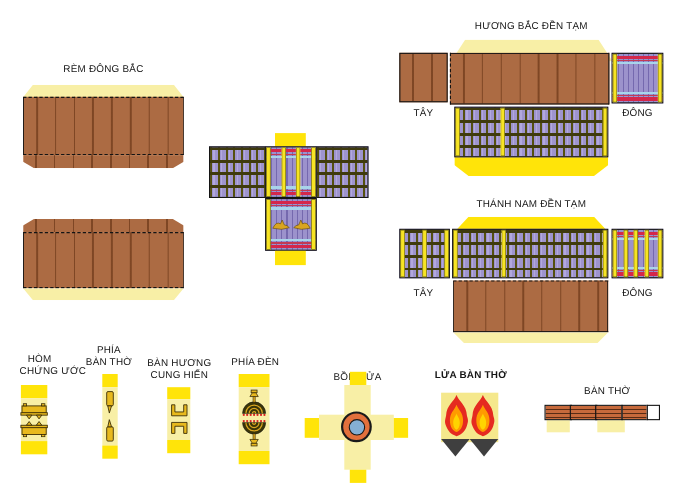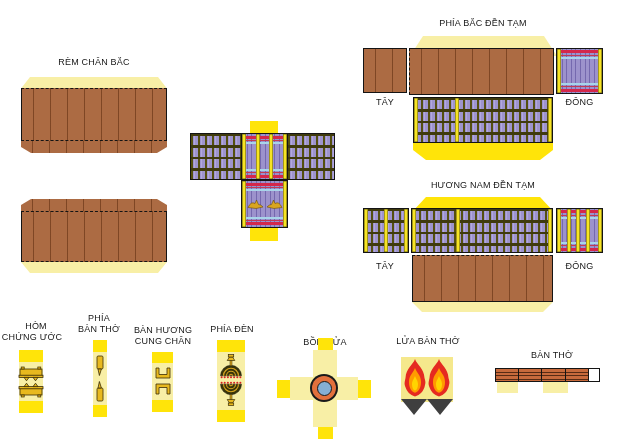--- a/index.html
+++ b/index.html
@@ -29,21 +29,21 @@
     background:linear-gradient(180deg,rgba(0,0,0,0) 0 1.5px,#D4274B 1.5px 4.5px,rgba(0,0,0,0) 4.5px 5.6px,#C23A55 5.6px 6.6px,rgba(0,0,0,0) 6.6px 7.6px,#A8D4EA 7.6px 9.6px,rgba(0,0,0,0) 9.6px 11px);}
   .ybar{position:absolute;top:0;bottom:0;width:4px;background:#F7E424;box-shadow:inset 0 0 0 .6px #6B6414;}
   .tri{position:absolute;width:0;height:0;border-left:13px solid transparent;border-right:13px solid transparent;border-top:16px solid #3F3F3F;}
   svg{display:block;}
 </style>
 </head>
 <body>
 
 <div id="sheet">
 
-  <div class="lbl" style="left:20px;top:57px;width:148px;">RÈM CHÂN BẮC</div>
+  <div class="lbl" style="left:20px;top:57px;width:148px;">RÈM ĐÔNG BẮC</div>
   <div class="abs pale" style="left:21px;top:77px;width:146px;height:11.5px;clip-path:polygon(9px 0,calc(100% - 9px) 0,100% 100%,0 100%);"></div>
   <div class="abs brown bordered dashTB" style="left:21px;top:88px;width:146px;height:53px;"></div>
   <div class="abs brown" style="left:21px;top:141px;width:146px;height:12px;clip-path:polygon(0 0,100% 0,100% 50%,calc(100% - 10px) 100%,10px 100%,0 50%);"></div>
 
   <div class="abs brown" style="left:21px;top:199px;width:146px;height:12px;clip-path:polygon(10px 0,calc(100% - 10px) 0,100% 50%,100% 100%,0 100%,0 50%);"></div>
   <div class="abs brown bordered dashTB" style="left:21px;top:211px;width:146px;height:51px;"></div>
   <div class="abs pale" style="left:21px;top:262px;width:146px;height:11px;clip-path:polygon(0 0,100% 0,calc(100% - 9px) 100%,9px 100%);"></div>
 
   <div class="abs bright" style="left:250px;top:121px;width:28px;height:13px;"></div>
   <div class="abs boards bordered" style="left:190px;top:133px;width:52px;height:47px;"></div>
@@ -67,40 +67,40 @@
         </svg>
     </div>
     <div class="abs" style="left:24px;top:17px;transform:scaleX(-1);">
       <svg width="17" height="12" viewBox="0 0 17 12">
           <path d="M1 9.5 Q4 3 8 5.5 L9.5 2 L11.5 6.5 Q14 6.5 16 9 L9 10.5 Z" fill="#D9A520" stroke="#6B4E0A" stroke-width="0.6"></path>
         </svg>
     </div>
   </div>
   <div class="abs bright" style="left:250px;top:228px;width:28px;height:13px;"></div>
 
-  <div class="lbl" style="left:393px;top:18px;width:180px;">PHÍA BẮC ĐỀN TẠM</div>
+  <div class="lbl" style="left:393px;top:18px;width:180px;">HƯƠNG BẮC ĐỀN TẠM</div>
   <div class="abs pale" style="left:410px;top:36px;width:147px;height:20px;clip-path:polygon(13px 0,calc(100% - 13px) 0,100% 100%,0 100%);"></div>
   <div class="abs brown bordered" style="left:363px;top:48px;width:44px;height:45px;"></div>
   <div class="abs brown bordered dashL" style="left:409px;top:48px;width:145px;height:47px;"></div>
   <div class="abs pcloth bordered" style="left:556px;top:48px;width:47px;height:46px;">
     <div class="bands-top"></div>
     <div class="bands-bot"></div>
     <div class="ybar" style="left:0;"></div>
     <div class="ybar" style="right:0;"></div>
   </div>
   <div class="lbl" style="left:363px;top:97px;width:44px;">TÂY</div>
   <div class="lbl" style="left:556px;top:97px;width:47px;">ĐÔNG</div>
   <div class="abs bright" style="left:413px;top:142px;width:140px;height:18px;clip-path:polygon(0 0,100% 0,100% 45%,calc(100% - 13px) 100%,13px 100%,0 45%);"></div>
   <div class="abs boards bordered" style="left:413px;top:97px;width:140px;height:46px;">
     <div class="ybar" style="left:0;"></div>
     <div class="ybar" style="left:41px;"></div>
     <div class="ybar" style="right:0;"></div>
   </div>
 
-  <div class="lbl" style="left:393px;top:180px;width:180px;">HƯƠNG NAM ĐỀN TẠM</div>
+  <div class="lbl" style="left:393px;top:180px;width:180px;">THÁNH NAM ĐỀN TẠM</div>
   <div class="abs bright" style="left:413px;top:197px;width:140px;height:14px;clip-path:polygon(13px 0,calc(100% - 13px) 0,100% 100%,0 100%);"></div>
   <div class="abs boards bordered" style="left:363px;top:208px;width:46px;height:45px;">
     <div class="ybar" style="left:0;"></div>
     <div class="ybar" style="left:20px;"></div>
     <div class="ybar" style="right:0;"></div>
   </div>
   <div class="abs boards bordered" style="left:411px;top:208px;width:142px;height:45px;">
     <div class="ybar" style="left:0;"></div>
     <div class="ybar" style="left:44px;"></div>
     <div class="ybar" style="right:0;"></div>
@@ -113,21 +113,21 @@
     <div class="ybar" style="left:19px;"></div>
     <div class="ybar" style="left:29px;"></div>
     <div class="ybar" style="right:0;"></div>
   </div>
   <div class="lbl" style="left:363px;top:261px;width:44px;">TÂY</div>
   <div class="lbl" style="left:556px;top:261px;width:47px;">ĐÔNG</div>
   <div class="abs brown bordered dashT" style="left:412px;top:255px;width:141px;height:47px;"></div>
   <div class="abs pale" style="left:412px;top:302px;width:141px;height:10px;clip-path:polygon(0 0,100% 0,calc(100% - 10px) 100%,10px 100%);"></div>
 
   <div class="lbl" style="left:4px;top:321px;width:64px;">HÒM</div>
-  <div class="lbl" style="left:0;top:332px;width:64px;">CHỨNG ƯỚC</div>
+  <div class="lbl" style="left:16px;top:332px;width:64px;">CHỨNG ƯỚC</div>
   <div class="abs bright" style="left:19px;top:350px;width:24px;height:12px;"></div>
   <div class="abs pale" style="left:19px;top:362px;width:24px;height:39px;"></div>
   <div class="abs bright" style="left:19px;top:401px;width:24px;height:12px;"></div>
   <div class="abs" style="left:18px;top:366px;transform:scaleY(-1);">
     <svg width="26" height="16" viewBox="0 0 26 16">
       <rect x="2" y="6.5" width="22" height="6.5" fill="#E8B91E" stroke="#3A2C05" stroke-width="0.8"></rect>
       <rect x="1" y="4.6" width="24" height="2.2" fill="#E8B91E" stroke="#3A2C05" stroke-width="0.8"></rect>
       <path d="M6 4.6 L8.5 1.2 L11 4.6 Z" fill="#E8B91E" stroke="#3A2C05" stroke-width="0.8"></path>
       <path d="M15 4.6 L17.5 1.2 L20 4.6 Z" fill="#E8B91E" stroke="#3A2C05" stroke-width="0.8"></path>
       <rect x="3.2" y="13" width="3" height="2" fill="#E8B91E" stroke="#3A2C05" stroke-width="0.7"></rect>
@@ -157,21 +157,21 @@
     </svg>
   </div>
   <div class="abs" style="left:95px;top:380px;transform:scaleY(-1);">
     <svg width="10" height="22" viewBox="0 0 10 22">
       <rect x="2" y="1" width="6" height="13" rx="1.2" fill="#E8B91E" stroke="#3A2C05" stroke-width="0.8"></rect>
       <path d="M3 14 L4.4 20.5 L6.4 14 Z" fill="#E8B91E" stroke="#3A2C05" stroke-width="0.8"></path>
     </svg>
   </div>
 
   <div class="lbl" style="left:131px;top:325px;width:64px;">BÀN HƯƠNG</div>
-  <div class="lbl" style="left:131px;top:336px;width:64px;">CUNG CHÂN</div>
+  <div class="lbl" style="left:131px;top:336px;width:64px;">CUNG HIẾN</div>
   <div class="abs bright" style="left:152px;top:352px;width:21px;height:11px;"></div>
   <div class="abs pale" style="left:152px;top:363px;width:21px;height:37px;"></div>
   <div class="abs bright" style="left:152px;top:400px;width:21px;height:12px;"></div>
   <div class="abs" style="left:154.5px;top:367px;">
     <svg width="16" height="12" viewBox="0 0 16 12">
         <path d="M1 11 H15 V1 H12 V7.5 H4 V1 H1 Z" fill="#E8B91E" stroke="#3A2C05" stroke-width="0.8"></path>
       </svg>
   </div>
   <div class="abs" style="left:154.5px;top:383px;">
     <svg width="16" height="12" viewBox="0 0 16 12">
@@ -230,21 +230,21 @@
   <div class="abs bright" style="left:318px;top:338px;width:15px;height:12px;"></div>
   <div class="abs bright" style="left:318px;top:427px;width:15px;height:12px;"></div>
   <div class="abs bright" style="left:277px;top:380px;width:13px;height:18px;"></div>
   <div class="abs bright" style="left:358px;top:380px;width:13px;height:18px;"></div>
   <div class="abs" style="left:310px;top:374px;width:28px;height:28px;border-radius:50%;background:#1a1a1a;">
     <div class="abs" style="left:2px;top:2px;right:2px;bottom:2px;border-radius:50%;background:#E2703C;">
       <div class="abs" style="left:4.5px;top:4.5px;right:4.5px;bottom:4.5px;border-radius:50%;background:#85AFD4;border:1.6px solid #1a1a1a;box-sizing:border-box;"></div>
     </div>
   </div>
 
-  <div class="lbl" style="left:392px;top:336px;width:72px;">LỬA BÀN THỜ</div>
+  <div class="lbl" style="left:392px;top:336px;width:72px;font-weight:bold;">LỬA BÀN THỜ</div>
   <div class="abs" style="left:401px;top:357px;width:52px;height:45px;background:#F5E88C;"></div>
   <div class="tri" style="left:401px;top:399px;"></div>
   <div class="tri" style="left:427px;top:399px;"></div>
   <div class="abs" style="left:403px;top:359px;">
     <svg width="24" height="40" viewBox="0 0 24 40">
       <path d="M12 0 C10 6 3 9 2.5 19 C2 22 1 24 2 27 C4 33 7 36 12 37.5 C17 36 21 32 22 26 C23 23 22 21 21.5 19 C21 9 14 6 12 0 Z" fill="#E52A20"></path>
       <path d="M12 9 C10 14 6 16.5 6 23 C6 29 8.5 32.5 12 33.8 C15.5 32.5 18 29 18 23 C18 16.5 14 14 12 9 Z" fill="#FF9B00"></path>
       <path d="M12 17 C11 20 9 21.5 9 25.5 C9 29 10.4 31 12 31.6 C13.6 31 15 29 15 25.5 C15 21.5 13 20 12 17 Z" fill="#FFD400"></path>
     </svg>
   </div>

